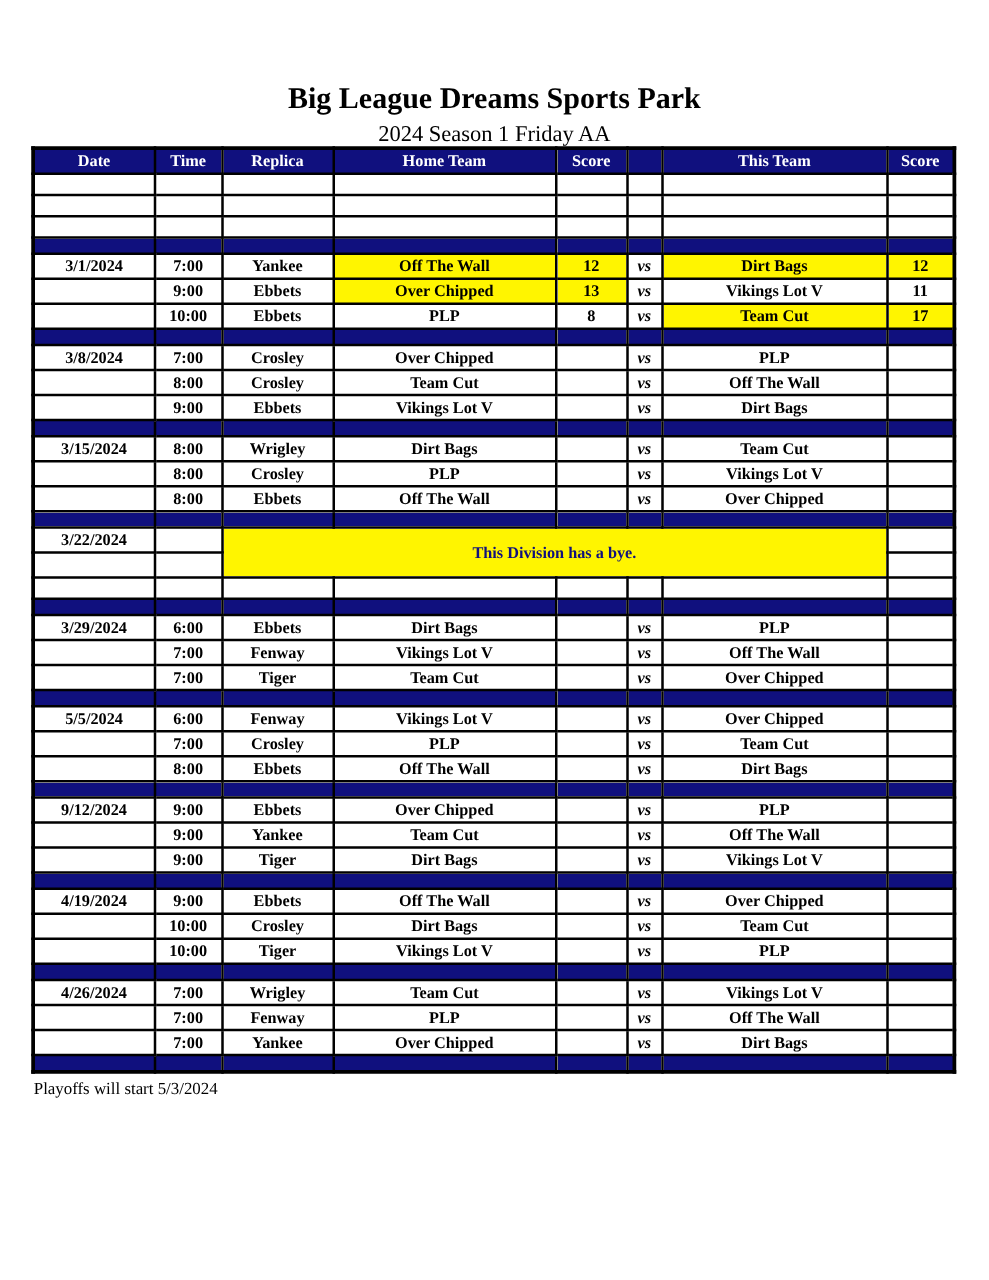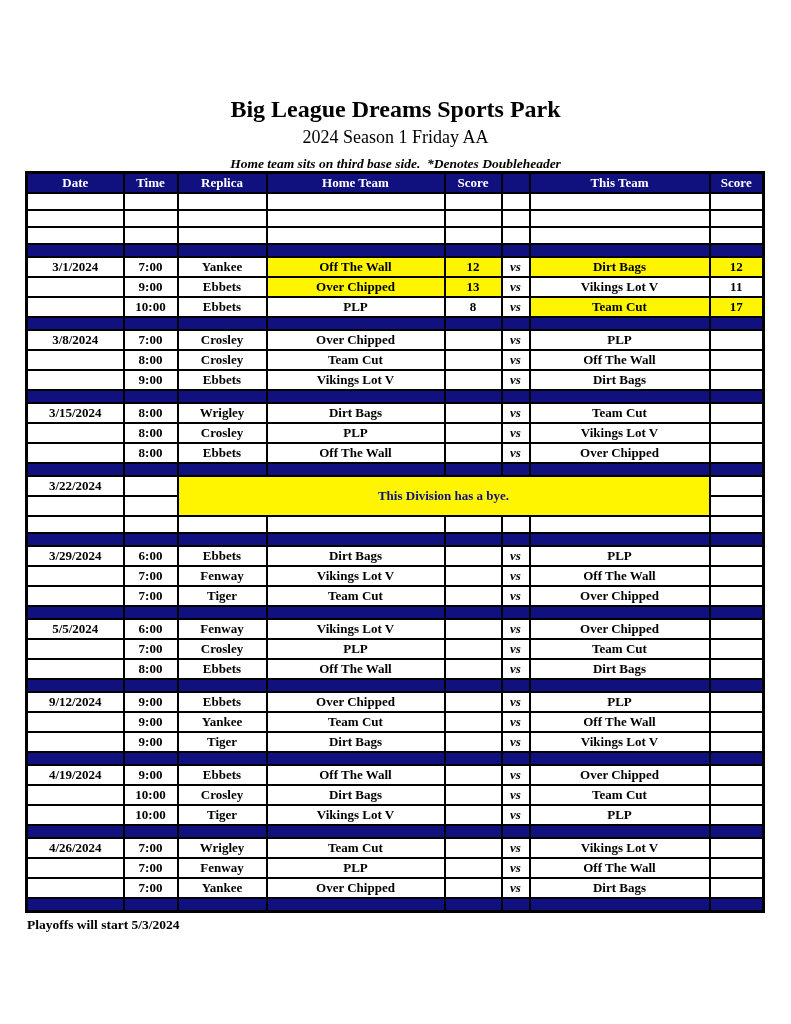--- a/index.html
+++ b/index.html
@@ -1,49 +1,48 @@
 <!DOCTYPE html>
 <html style="--navy: #10107E; --yellow: #FFF500; --header-text: #FFFFFF;"><head>
 <meta charset="utf-8">
 <style>
   html,body{margin:0;padding:0;}
   body{
     width:791px;height:1024px;background:#ffffff;
     font-family:"Liberation Serif", serif;
     font-weight:bold;color:#000;overflow:hidden;
   }
-  .page{padding-top:96px;}
+  .page{padding-top:66px;}
   .title{font-size:24px;line-height:26px;text-align:center;margin:0;font-weight:bold;}
   .subtitle{font-size:18px;line-height:20px;text-align:center;margin:5px 0 0;font-weight:normal;}
   .note{font-size:13.5px;line-height:15px;font-style:italic;text-align:center;margin:9px 0 0;white-space:pre-wrap;font-weight:bold;}
   table.sched{
     border-collapse:collapse;table-layout:fixed;
     width:737px;margin:0 0 0 25px;
     border:3px solid #000;
   }
   th,td{
     border:2px solid #000;padding:0;text-align:center;vertical-align:middle;
     font-weight:bold;overflow:hidden;white-space:nowrap;
   }
   thead th{background:var(--navy);color:var(--header-text);font-size:13px;height:18px;}
   tr.row-blank td{height:15px;}
   tr.row-sep td{height:11px;background:var(--navy);}
   tr.row-game td{height:18px;font-size:13px;}
   td.hl{background:var(--yellow);}
   td.vs{font-style:italic;font-size:11.5px;}
   td.bye-banner{color:var(--navy);font-size:13.5px;}
-  .footer{font-size:13.5px;margin:4px 0 0 27px;font-weight:bold;}
+  .footer{font-size:13.5px;margin:4px 0 0 27px;font-weight:normal;}
 </style>
 </head>
 <body>
 
 <div class="page">
   <h1 class="title">Big League Dreams Sports Park</h1>
   <div class="subtitle">2024 Season 1 Friday AA</div>
-  <div class="note">Home team sits on third base side.  *Denotes Doubleheader</div>
 
   <table class="sched">
     <colgroup>
       <col style="width:97px">
         <col style="width:54px">
         <col style="width:89px">
         <col style="width:178px">
       <col style="width:57px">
         <col style="width:28px">
         <col style="width:180px">

